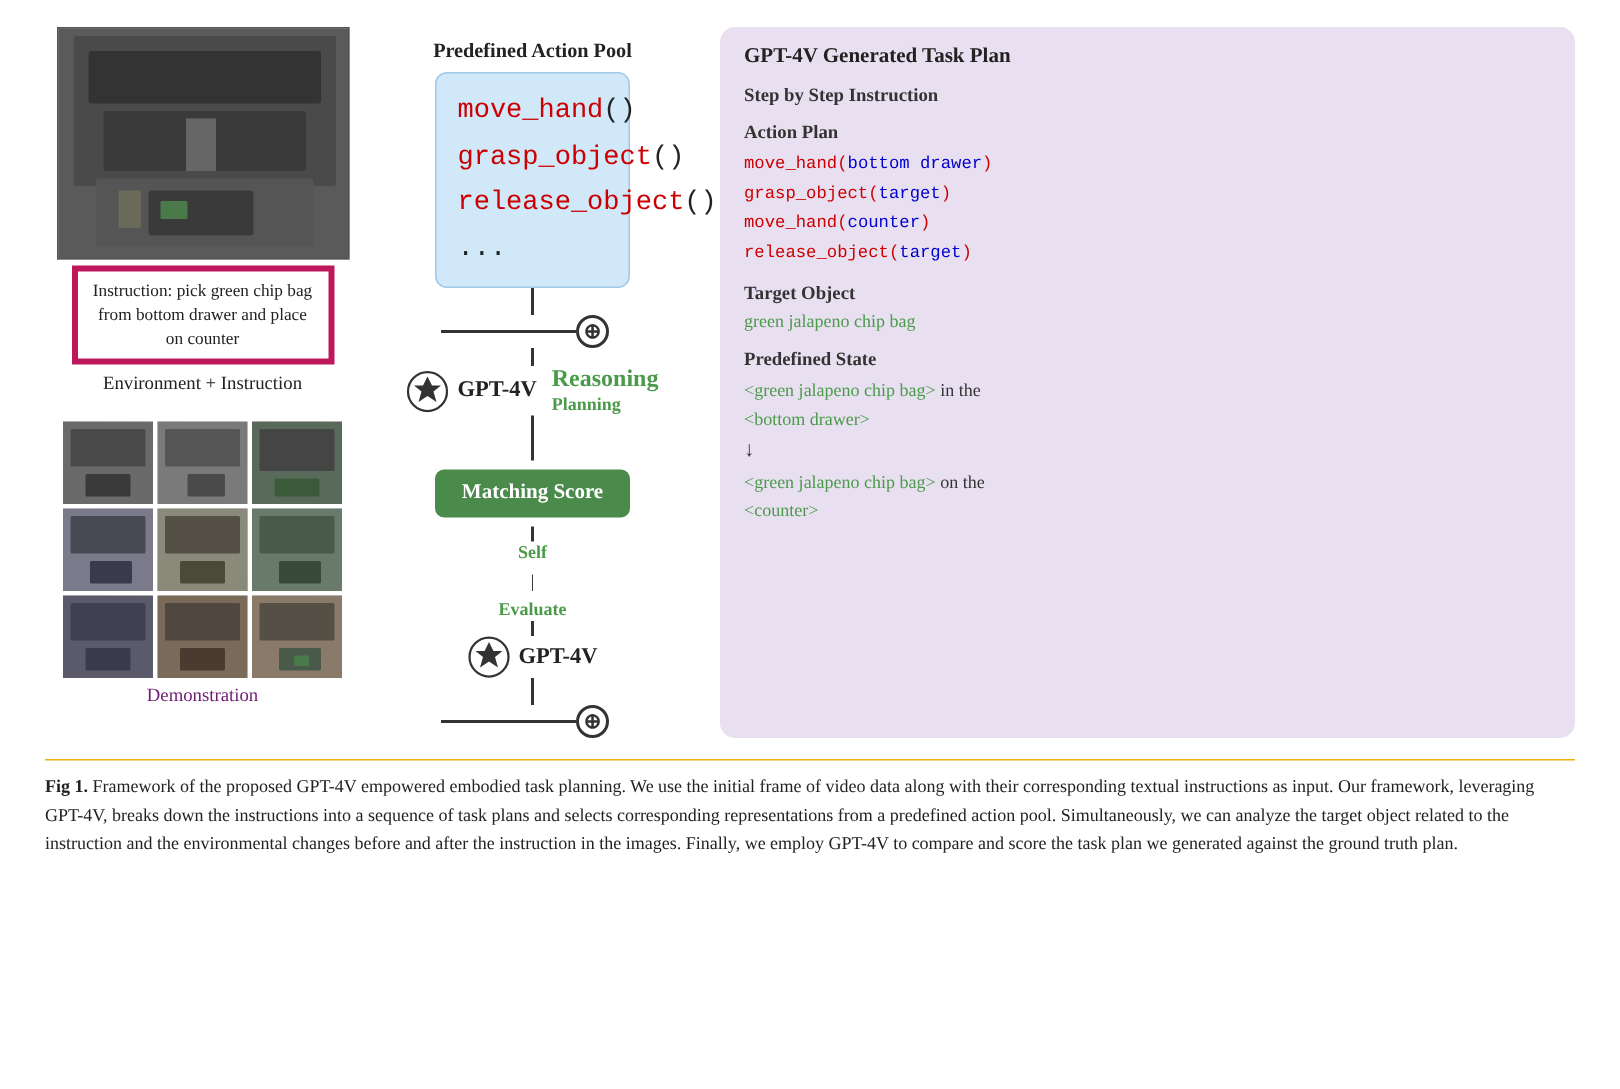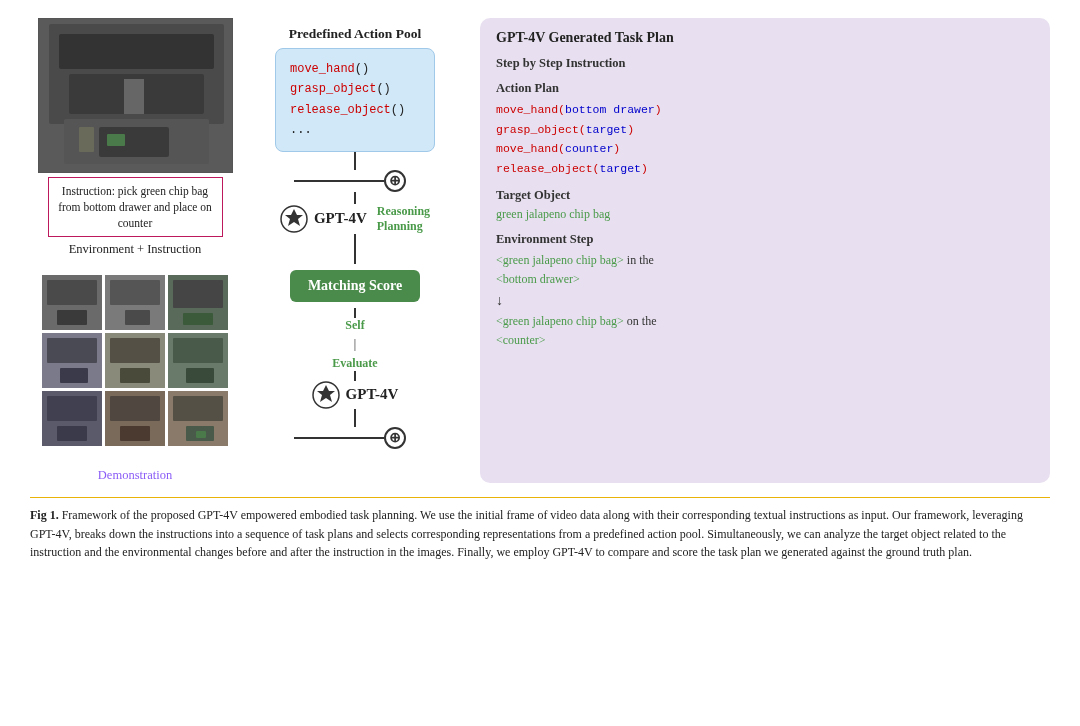--- a/index.html
+++ b/index.html
@@ -26,21 +26,21 @@
     .env-image {
       width: 195px;
       height: 155px;
       background: #888;
       border: 1px solid #555;
       position: relative;
       overflow: hidden;
     }
     .instruction-box {
       background: #fff;
-      border: 1px solid #be185d;
+      border: 4px solid #be185d;
       font-size: 11.5px;
       text-align: center;
       padding: 5px 8px;
       width: 175px;
       margin-top: 4px;
       line-height: 1.4;
     }
     .env-label {
       font-size: 12.5px;
       margin-top: 5px;
@@ -64,32 +64,32 @@
     .demo-cell:nth-child(2) { background: linear-gradient(135deg, #7a7a7a, #8a8a7a); }
     .demo-cell:nth-child(3) { background: linear-gradient(135deg, #5a6a5a, #8a8a7a); }
     .demo-cell:nth-child(4) { background: linear-gradient(135deg, #7a7a8a, #6a6a6a); }
     .demo-cell:nth-child(5) { background: linear-gradient(135deg, #8a8a7a, #5a5a5a); }
     .demo-cell:nth-child(6) { background: linear-gradient(135deg, #6a7a6a, #7a7a8a); }
     .demo-cell:nth-child(7) { background: linear-gradient(135deg, #5a5a6a, #8a8a6a); }
     .demo-cell:nth-child(8) { background: linear-gradient(135deg, #7a6a5a, #6a7a6a); }
     .demo-cell:nth-child(9) { background: linear-gradient(135deg, #8a7a6a, #5a6a7a); }
     .demo-label {
       font-size: 12.5px;
-      margin-top: 22px;
-      color: #8b5cf6;
+      margin-top: 4px;
+      color: #701a75;
       text-align: center;
     }
     .action-pool-box {
       background: #d0e8f8;
       border: 1px solid #a0c8e8;
       border-radius: 8px;
       padding: 10px 14px;
-      width: 160px;
+      width: 130px;
       font-family: 'Courier New', monospace;
-      font-size: 12px;
+      font-size: 18px;
     }
     .code-red { color: #c00; }
     .code-line { line-height: 1.7; }
 
     
     .circle-plus {
       width: 22px;
       height: 22px;
       border: 2px solid #333;
       border-radius: 50%;
@@ -324,21 +324,21 @@
       <div style="display:flex; flex-direction:row; align-items:center; gap:4px;">
         <div class="gpt-row">
 
           <svg width="28" height="28" viewBox="0 0 28 28">
             <circle cx="14" cy="14" r="13" fill="none" stroke="#333" stroke-width="1.5"></circle>
             <path d="M14 4 L17 10 L23 10 L18 14 L20 21 L14 17 L8 21 L10 14 L5 10 L11 10 Z" fill="#333" stroke="none"></path>
           </svg>
           <span style="font-size:15px; font-weight:bold; color:#222;">GPT-4V</span>
         </div>
         <div style="display:flex; flex-direction:column; align-items:flex-start; margin-left:6px;">
-          <span style="color:#4a9a4a; font-size:12px; font-weight:bold;">Reasoning</span>
+          <span style="color:#4a9a4a; font-size:16px; font-weight:bold;">Reasoning</span>
           <span style="color:#4a9a4a; font-size:12px; font-weight:bold;">Planning</span>
         </div>
       </div>
 
       <div style="height:30px; width:2px; background:#333;"></div>
 
       <div class="matching-score-box">Matching Score</div>
 
       <div style="height:10px; width:2px; background:#333;"></div>
 
@@ -376,21 +376,21 @@
       <div class="action-plan-code">
         <div><span class="ap-red">move_hand(</span><span class="ap-blue">bottom drawer</span><span class="ap-red">)</span></div>
         <div><span class="ap-red">grasp_object(</span><span class="ap-blue">target</span><span class="ap-red">)</span></div>
         <div><span class="ap-red">move_hand(</span><span class="ap-blue">counter</span><span class="ap-red">)</span></div>
         <div><span class="ap-red">release_object(</span><span class="ap-blue">target</span><span class="ap-red">)</span></div>
       </div>
 
       <div class="section-heading" style="margin-top:10px;">Target Object</div>
       <div class="target-obj-text">green jalapeno chip bag</div>
 
-      <div class="section-heading" style="margin-top:10px;">Environment Step</div>
+      <div class="section-heading" style="margin-top:10px;">Predefined State</div>
       <div class="env-state-text">
         <div>
           <span class="env-green">&lt;green jalapeno chip bag&gt;</span>
           <span> in the</span>
         </div>
         <div>
           <span class="env-green">&lt;bottom drawer&gt;</span>
         </div>
         <div class="env-arrow">↓</div>
         <div>

